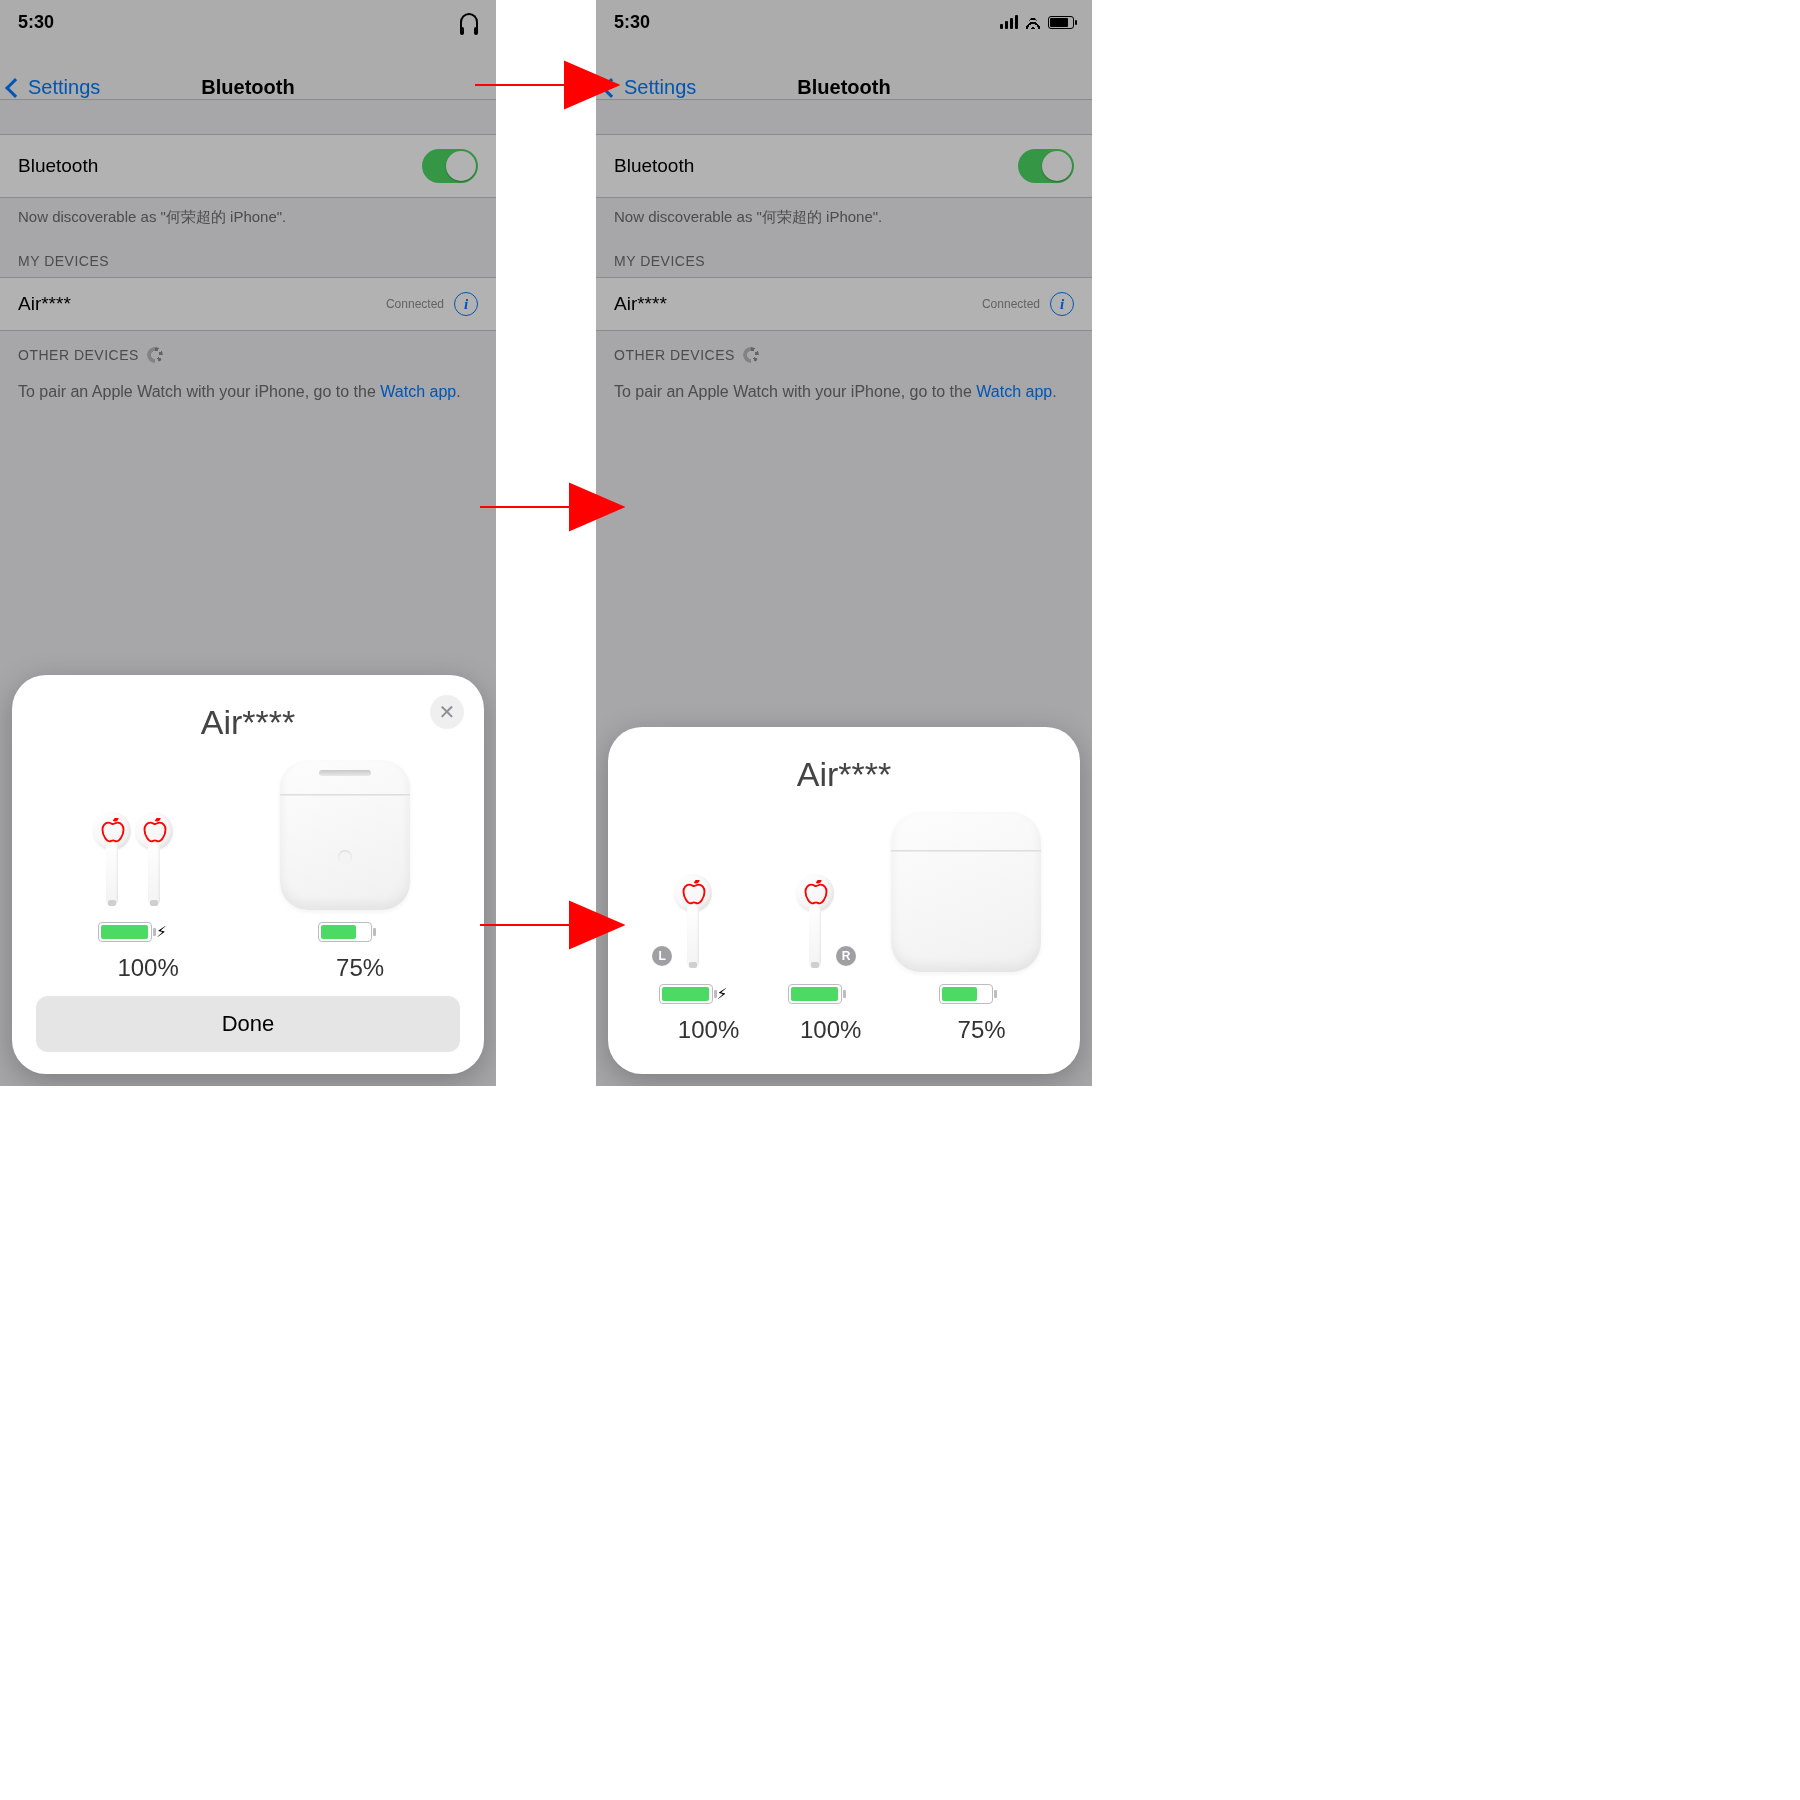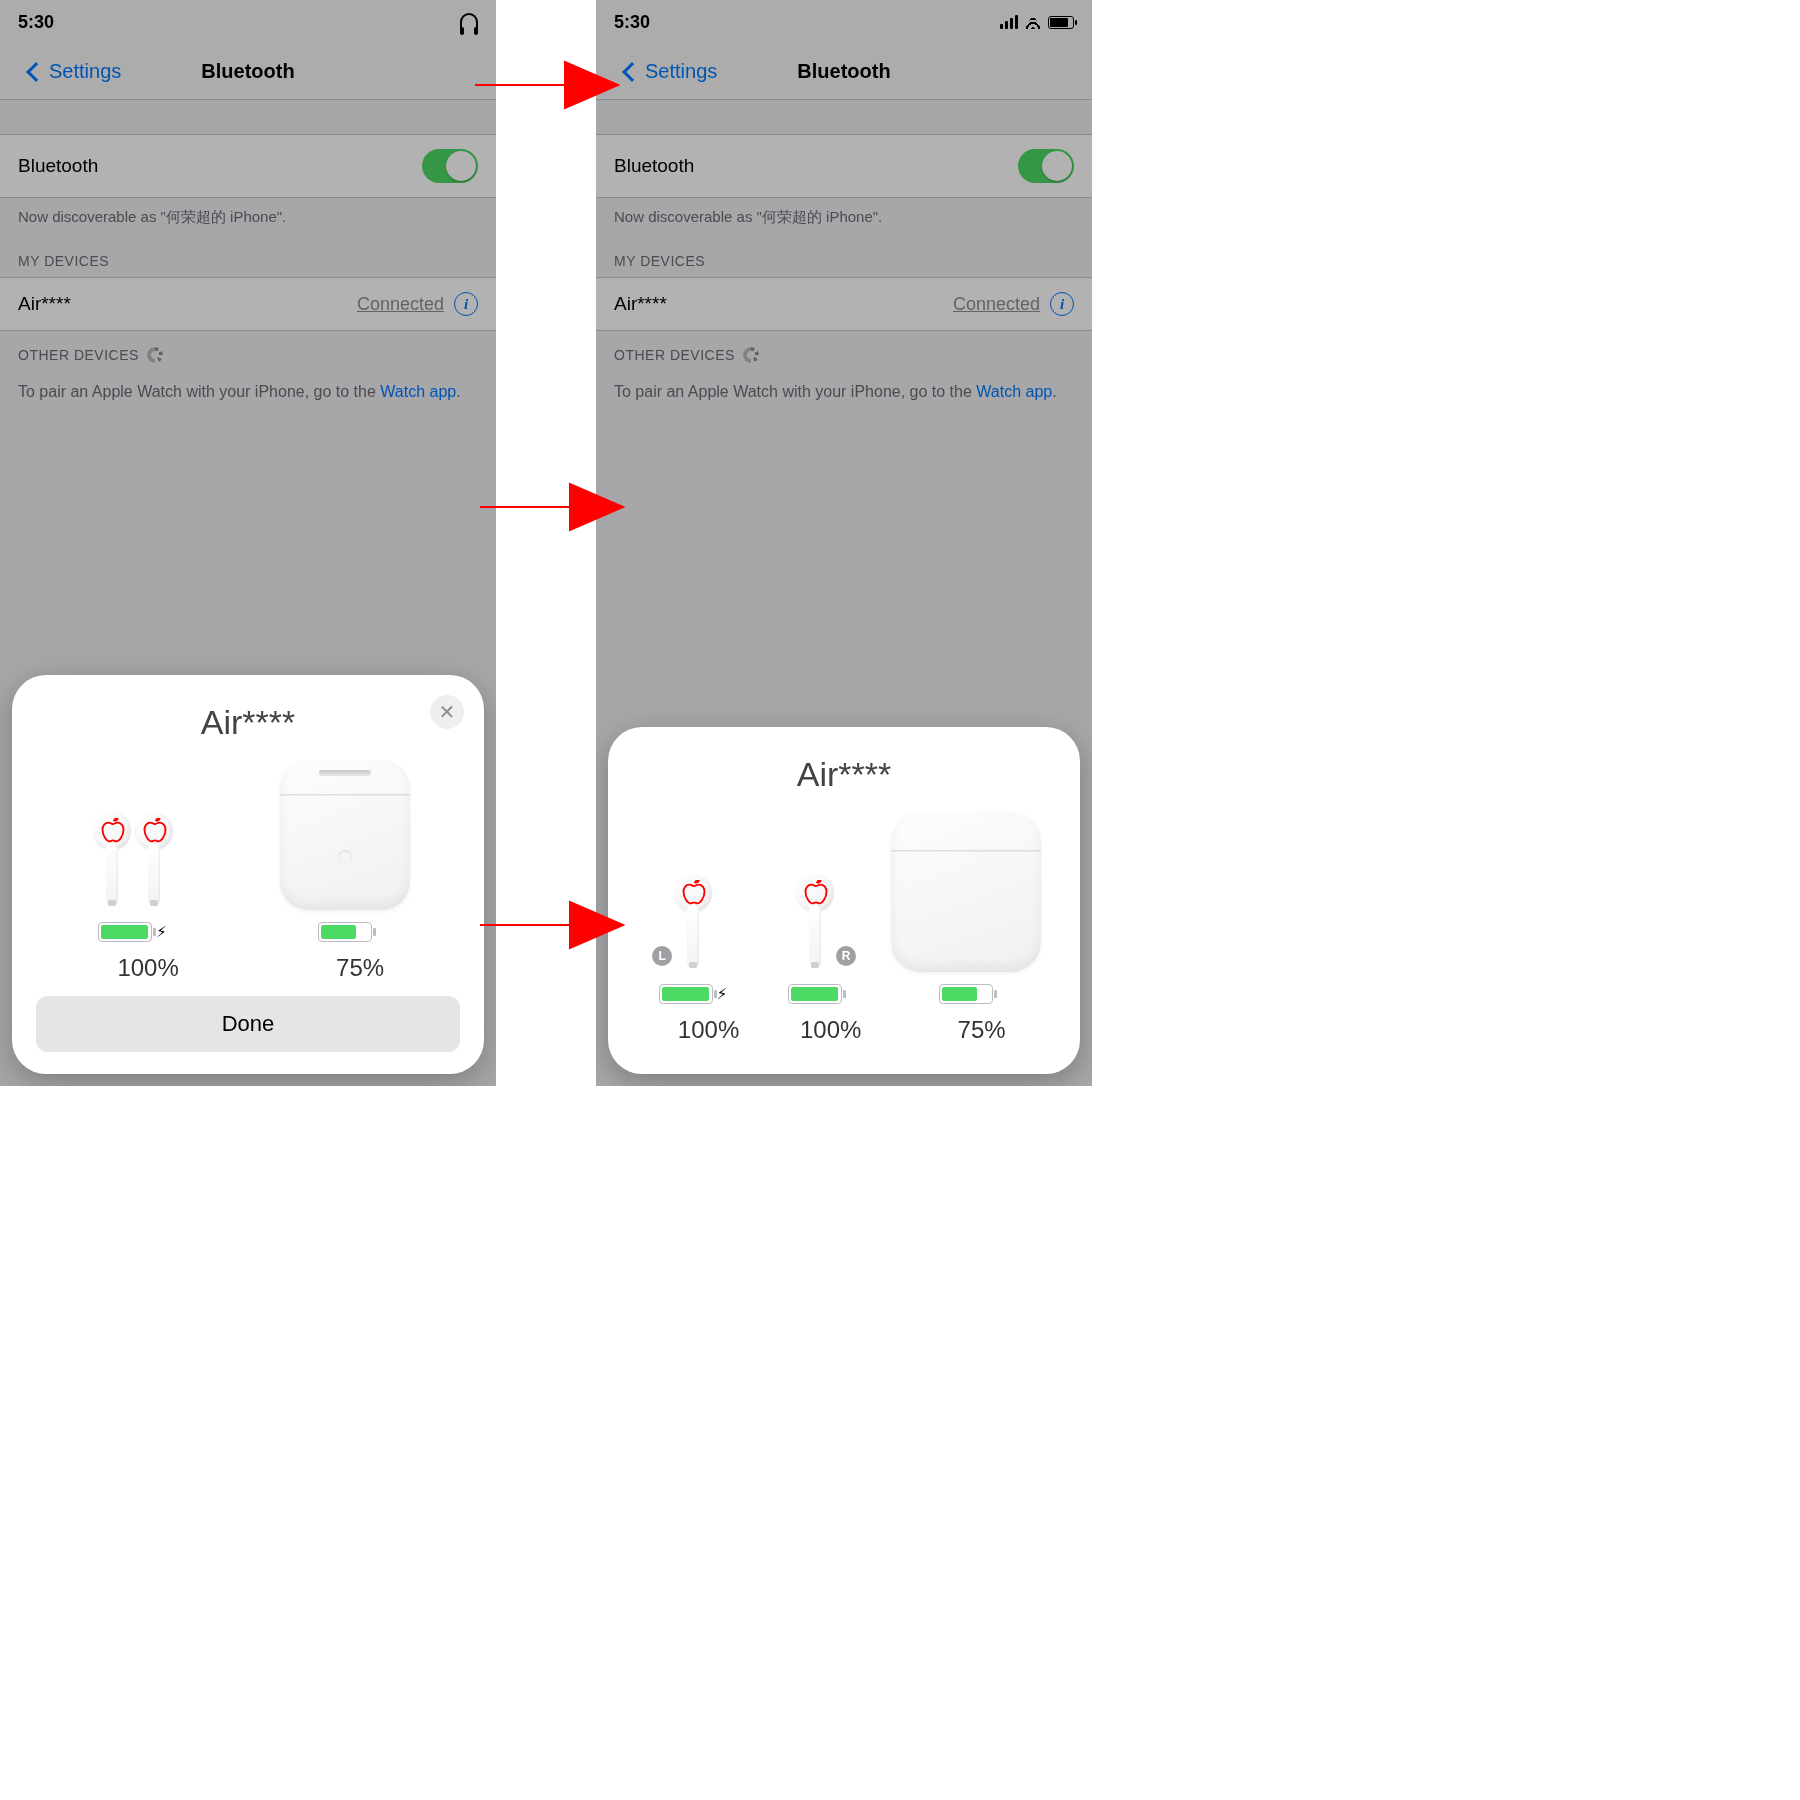--- a/index.html
+++ b/index.html
@@ -74,21 +74,21 @@
   .batt-icon {
     width:26px;height:13px;border:1.5px solid #000;border-radius:3px;position:relative;
   }
   .batt-icon::after{content:"";position:absolute;right:-4px;top:3px;width:2px;height:5px;background:#000;border-radius:1px;}
   .batt-icon .fill{position:absolute;left:1px;top:1px;bottom:1px;width:75%;background:#000;border-radius:1px;}
   
   .navbar {
     height: 56px;
     background:#f7f7f7;
     border-bottom:1px solid #c8c7cc;
-    display:flex;align-items:center;position:relative;padding-left:21px;
+    display:flex;align-items:flex-end;position:relative;
   }
   .back {
     display:flex;align-items:center;gap:2px;color:#007aff;font-size:20px;padding-left:8px;
   }
   .chev-left {
     width:14px;height:14px;border-left:3px solid #007aff;border-bottom:3px solid #007aff;
     transform:rotate(45deg);margin-right:4px;
   }
   .nav-title{
     position:absolute;left:0;right:0;text-align:center;font-size:20px;font-weight:600;color:#000;pointer-events:none;
@@ -98,21 +98,21 @@
   .row {
     background:#fff;border-top:1px solid #c8c7cc;border-bottom:1px solid #c8c7cc;
     padding:14px 18px;display:flex;align-items:center;justify-content:space-between;font-size:19px;color:#000;
   }
   .toggle {
     width:56px;height:34px;background:#4cd964;border-radius:17px;position:relative;
   }
   .toggle::after{content:"";position:absolute;right:2px;top:2px;width:30px;height:30px;background:#fff;border-radius:50%;box-shadow:0 1px 2px rgba(0,0,0,.3);}
   .caption { padding:10px 18px;font-size:15px;color:#6d6d72; }
   .section-header { padding:16px 18px 8px;font-size:14px;color:#6d6d72;letter-spacing:0.5px;text-transform:uppercase; display:flex;align-items:center;gap:8px;text-align:center;}
-  .status-txt{color:#8e8e93;font-size:18px;text-decoration:underline;}
+  .status-txt{color:#8e8e93;font-size:12px;}
   .info-icon {
     width:24px;height:24px;border:1.8px solid #007aff;border-radius:50%;
     display:inline-flex;align-items:center;justify-content:center;color:#007aff;font-family:Georgia,serif;font-style:italic;font-weight:600;font-size:15px;margin-left:10px;
   }
   .spinner {
     width:16px;height:16px;border-radius:50%;position:relative;display:inline-block;
   }
   .spinner::before{
     content:"";position:absolute;inset:0;border-radius:50%;
     background: conic-gradient(from 0deg, #8e8e93 0deg 30deg, transparent 30deg 60deg, #8e8e93 60deg 90deg, transparent 90deg 120deg, #8e8e93 120deg 150deg, transparent 150deg 180deg, #bbb 180deg 360deg);

